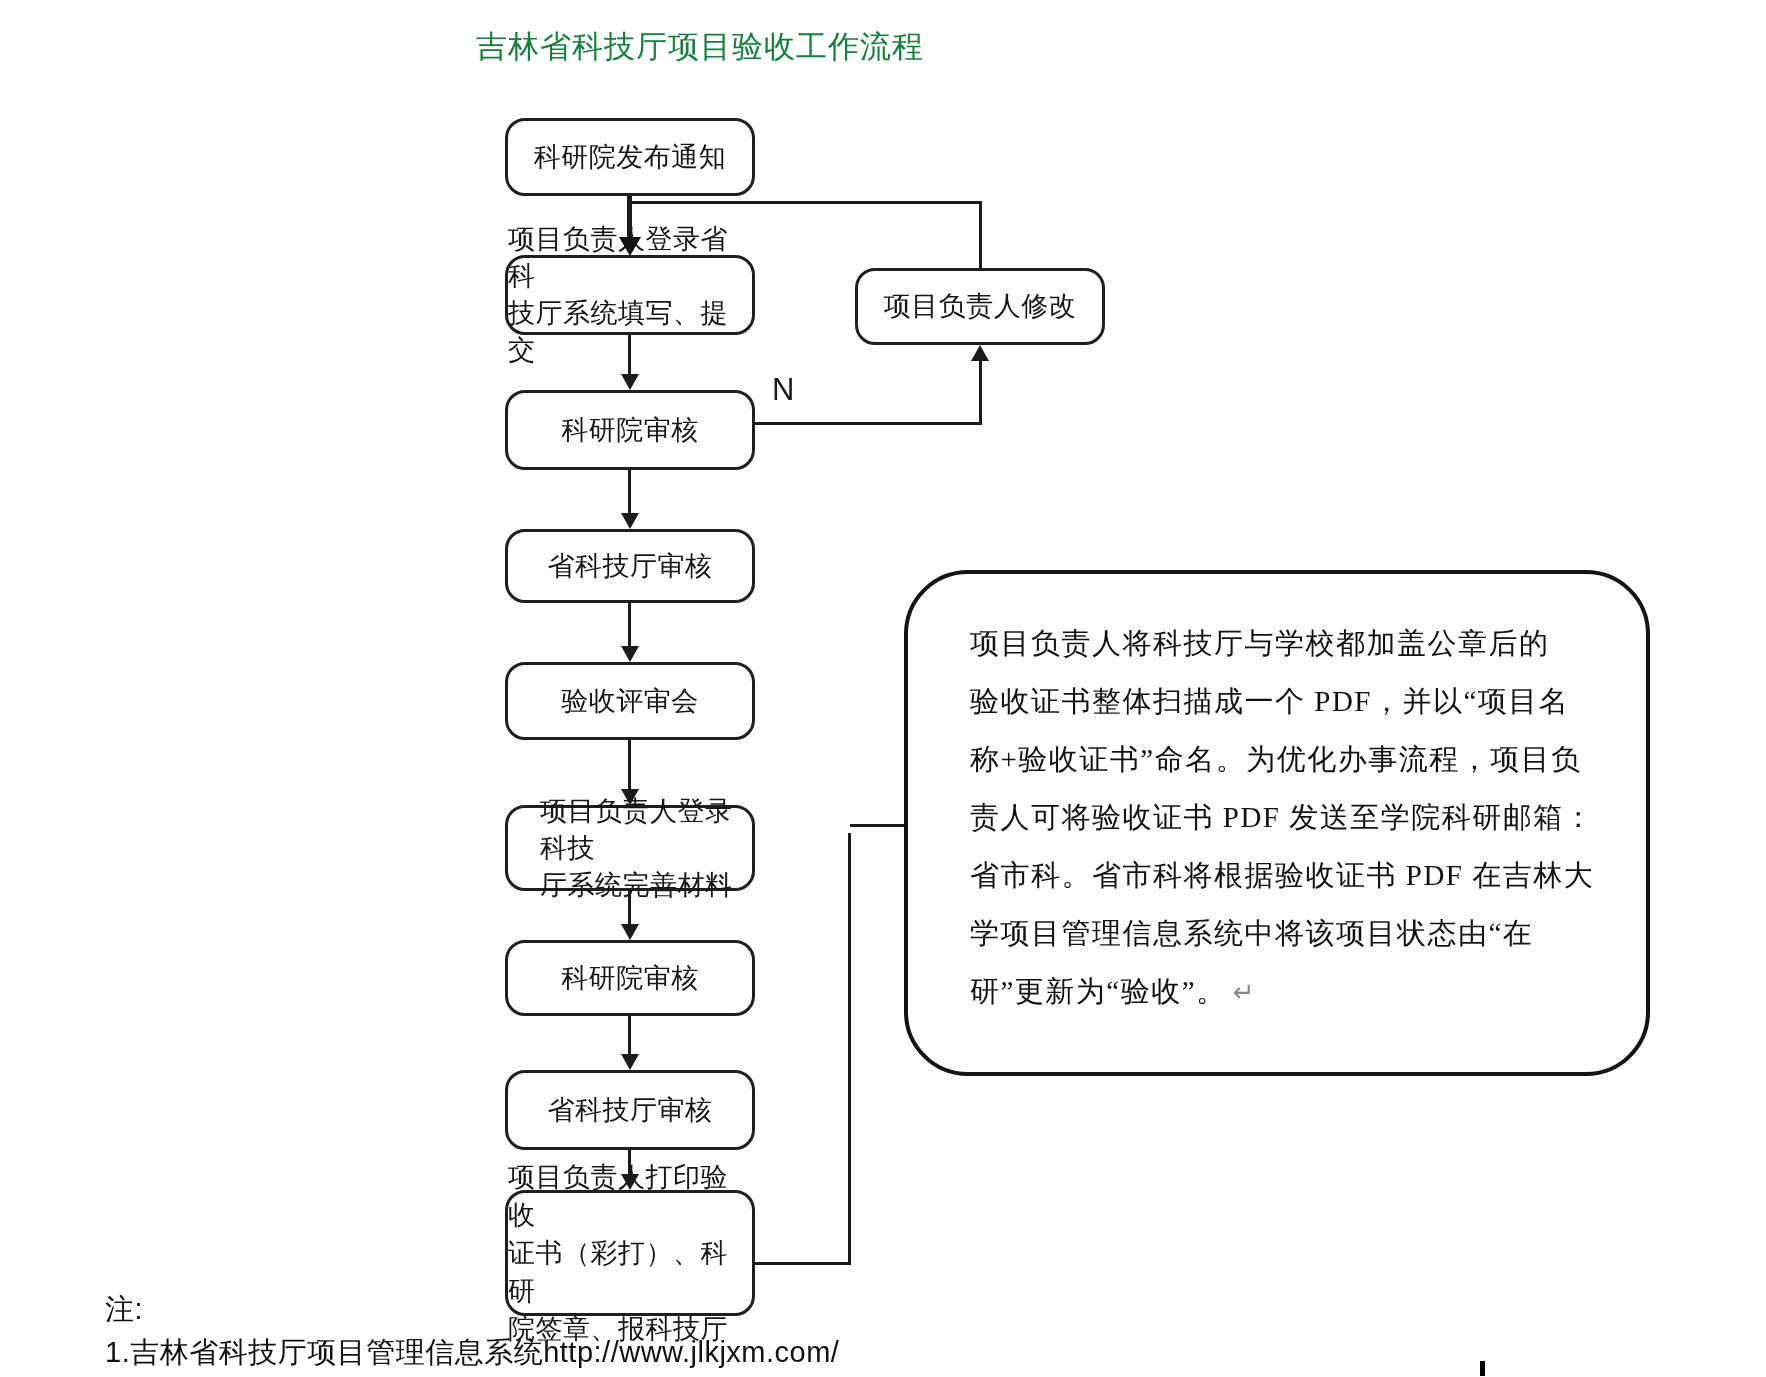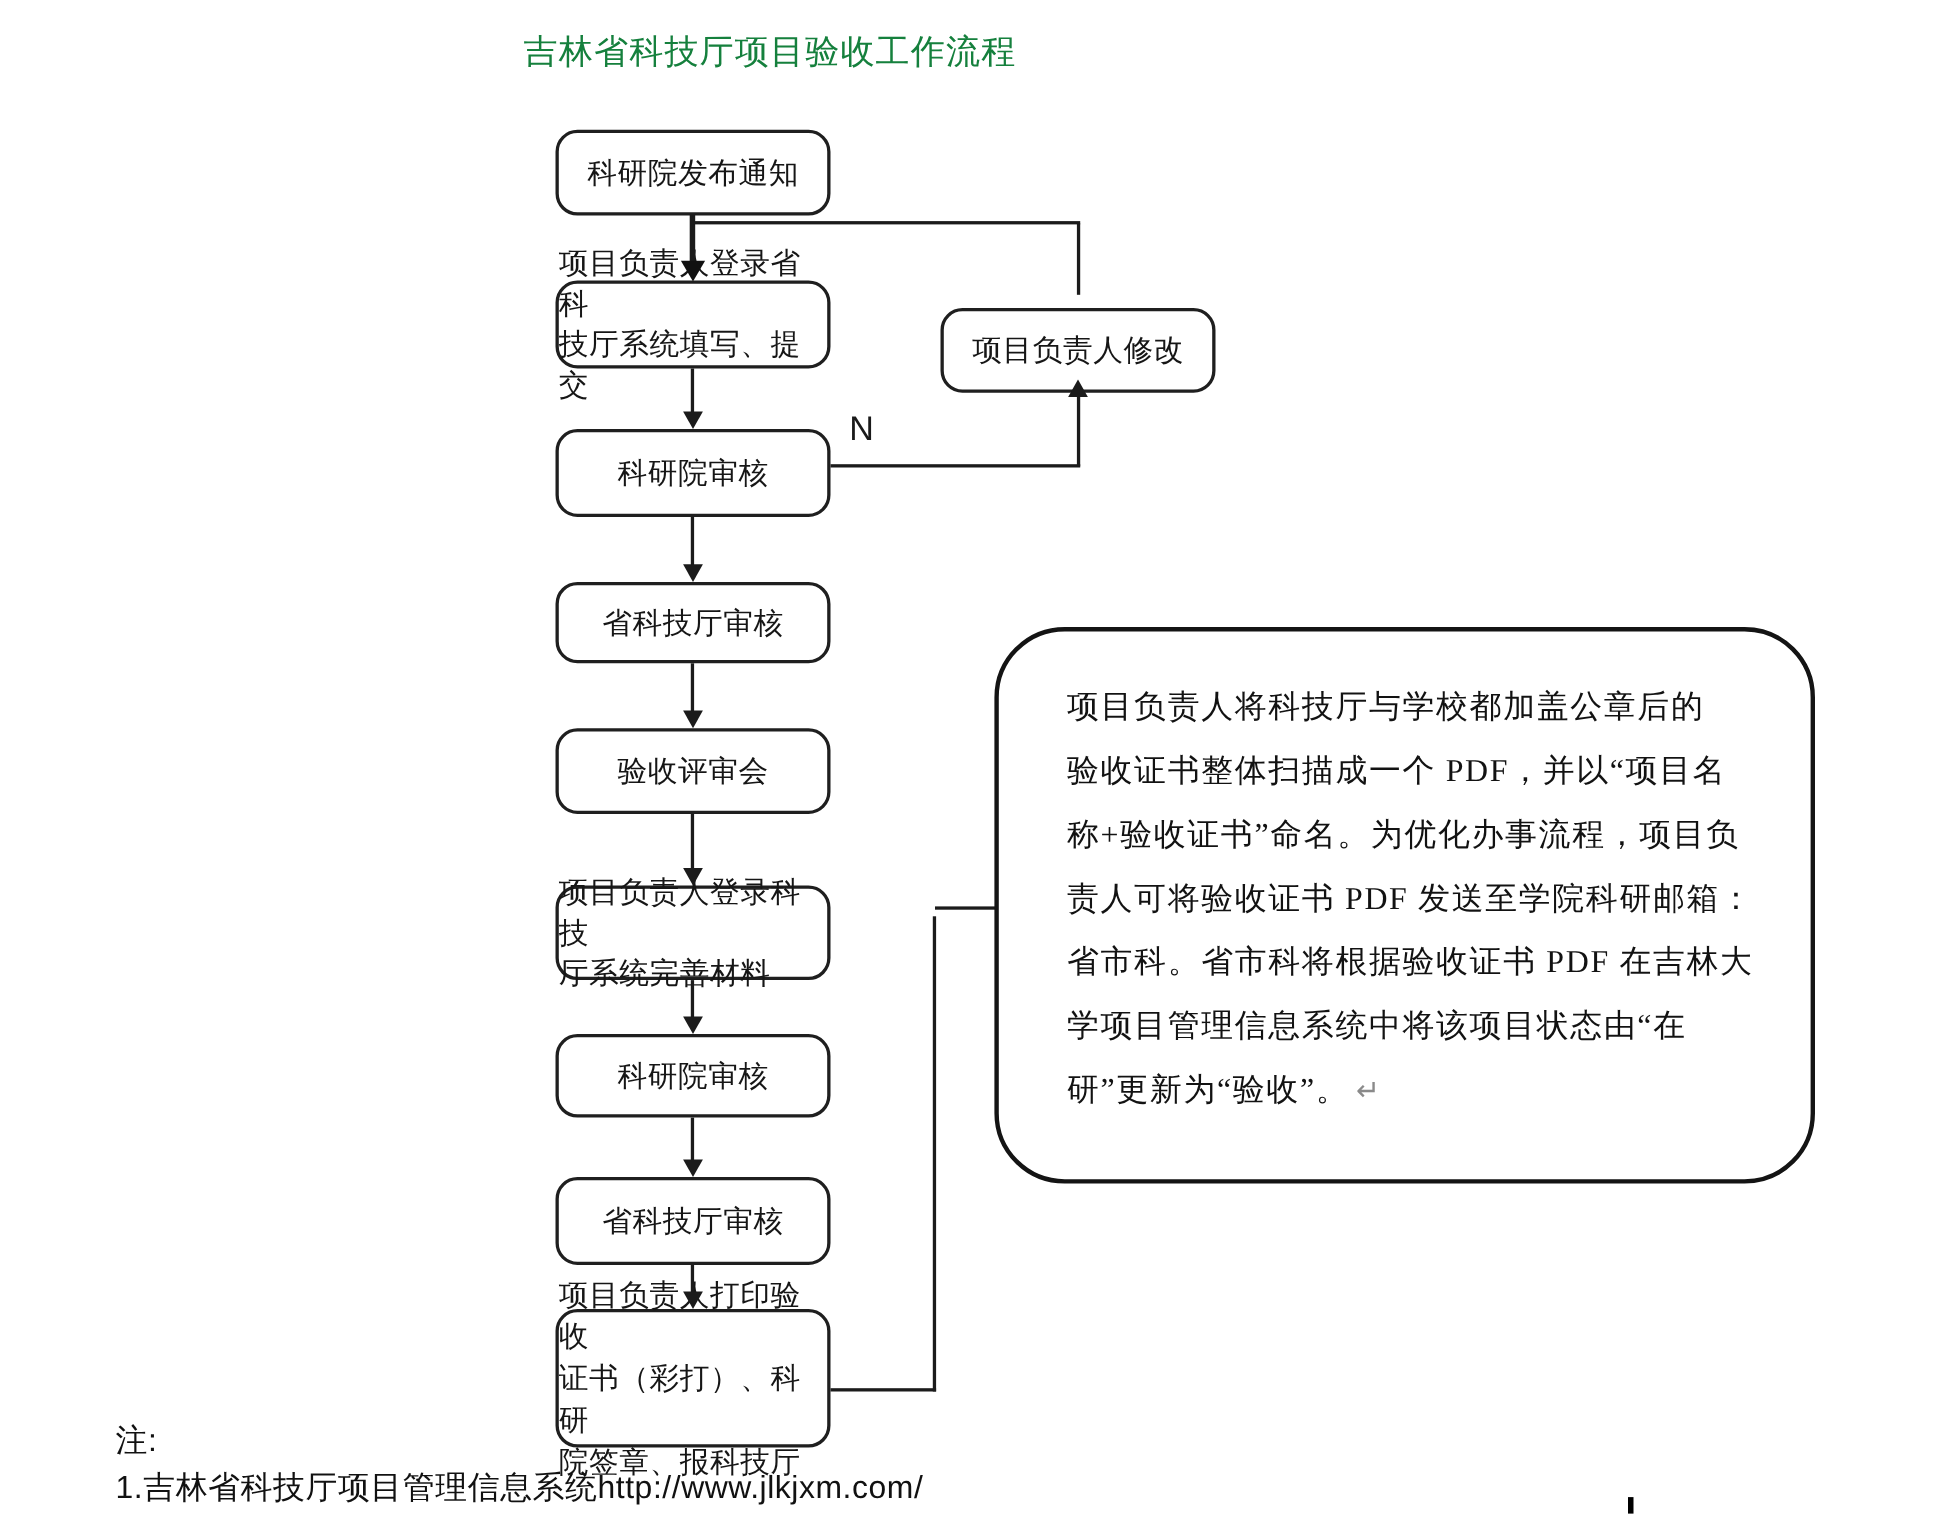--- a/index.html
+++ b/index.html
@@ -49,29 +49,29 @@
 <div id="stage">
 
   <div class="title">吉林省科技厅项目验收工作流程</div>
 
   <div class="box" style="left:505px; top:118px;  width:250px; height:78px;">科研院发布通知</div>
   <div class="box" style="left:505px; top:255px;  width:250px; height:80px;">项目负责人登录省科
 技厅系统填写、提交</div>
   <div class="box" style="left:505px; top:390px;  width:250px; height:80px;">科研院审核</div>
   <div class="box" style="left:505px; top:529px;  width:250px; height:74px;">省科技厅审核</div>
   <div class="box" style="left:505px; top:662px;  width:250px; height:78px;">验收评审会</div>
-  <div class="box" style="left:505px; top:805px;  width:250px; height:86px;">项目负责人登录科技
+  <div class="box" style="left:505px; top:805px;  width:250px; height:86px;padding-left:32px;">项目负责人登录科技
 厅系统完善材料</div>
   <div class="box" style="left:505px; top:940px;  width:250px; height:76px;">科研院审核</div>
   <div class="box" style="left:505px; top:1070px; width:250px; height:80px;">省科技厅审核</div>
   <div class="box" style="left:505px; top:1190px; width:250px; height:126px; line-height:38px;">项目负责人打印验收
 证书（彩打）、科研
 院签章、报科技厅</div>
 
-  <div class="box" style="left:855px; top:280px; width:250px; height:77px;">项目负责人修改</div>
+  <div class="box" style="left:855px; top:268px; width:250px; height:77px;">项目负责人修改</div>
 
   <div class="ln" style="left:627px; top:195px; width:5px; height:44px;"></div>
   <div class="head head-down-b" style="left:619px; top:237px;"></div>
 
   <div class="ln" style="left:628px; top:335px; width:3px; height:40px;"></div>
   <div class="head head-down" style="left:621px; top:374px;"></div>
 
   <div class="ln" style="left:628px; top:470px; width:3px; height:44px;"></div>
   <div class="head head-down" style="left:621px; top:513px;"></div>
 

